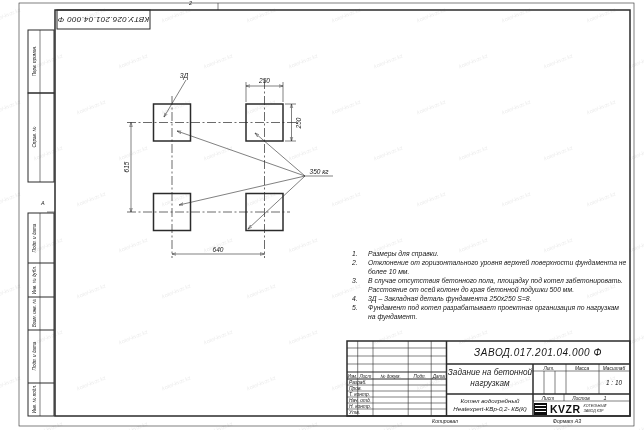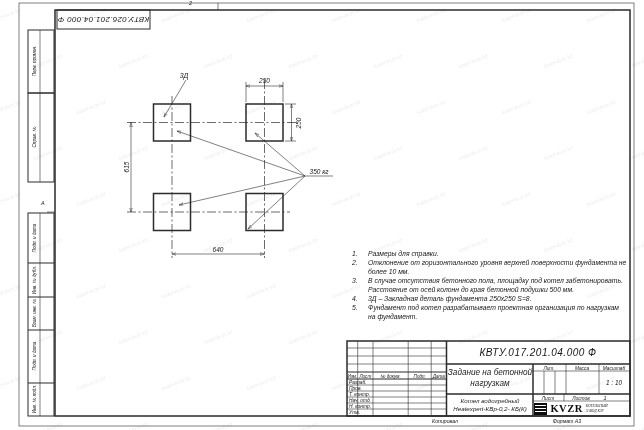--- a/index.html
+++ b/index.html
@@ -21,21 +21,21 @@
            font-size:6.8px; font-style:italic; line-height:1.33; color:#161616; }
   .note { display:flex; }
   .note .n { width:16px; flex:none; }
   .note .tx { flex:1; }
   .tb-center { position:absolute; z-index:2; display:flex; flex-direction:column;
                align-items:center; justify-content:center; font-style:italic; text-align:center; }
   .stamp-text { position:absolute; z-index:2; left:57px; top:10px; width:93px; height:19px;
                 display:flex; align-items:center; justify-content:center;
                 font-size:8px; font-style:italic; transform:rotate(180deg); letter-spacing:0.3px; }
   .logo-box { position:absolute; z-index:2; left:534px; top:401px; width:74px; height:15px;
-              display:flex; align-items:center; justify-content:center; gap:3px;font-family:Liberation Serif, serif; }
+              display:flex; align-items:center; gap:3px; }
   .logo-icon { width:11px; height:10px;
                background:repeating-linear-gradient(0deg,#0d0d0d 0 2px,#ffffff 2px 3px);
                border:1px solid #0d0d0d; }
   .logo-word { font-weight:bold; font-size:10.5px; font-style:normal; letter-spacing:0.5px; color:#0d0d0d; }
   .logo-sub { font-size:3.6px; font-style:italic; line-height:1.25; color:#222; }
 </style>
 </head>
 <body>
 
 <div class="sheet">
@@ -259,21 +259,21 @@
     <div class="note">
         <span class="n">4.</span>
         <span class="tx">3Д – Закладная деталь фундамента 250х250 S=8.</span>
       </div>
     <div class="note">
         <span class="n">5.</span>
         <span class="tx">Фундамент под котел разрабатывает проектная организация по нагрузкам на фундамент.</span>
       </div>
   </div>
 
-  <div class="t c" style="left:538px;top:352px;font-size:10px;letter-spacing:0.5px;">КВТУ.017.201.04.000 Ф</div>
+  <div class="t c" style="left:538px;top:352px;font-size:10px;letter-spacing:0.5px;">ЗАВОД.017.201.04.000 Ф</div>
 
   <div class="tb-center" style="left:447px;top:364px;width:86px;height:30px;font-size:8.2px;line-height:1.3;">
     <span>Задание на бетонной</span>
     <span>нагрузкам</span>
   </div>
 
   <div class="tb-center" style="left:447px;top:394px;width:86px;height:22px;font-size:6.2px;line-height:1.35;">
     <span>Котел водогрейный</span>
     <span>Heatexpert-КВр-0,2- КБ(К)</span>
   </div>

